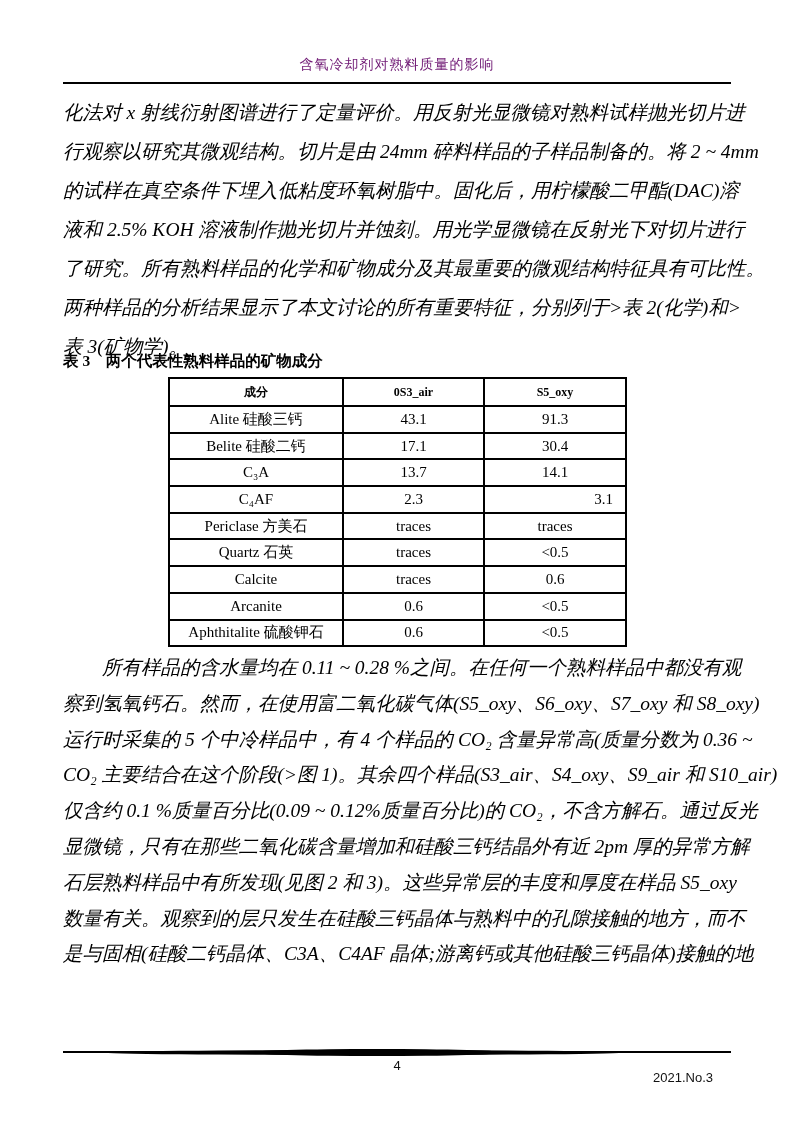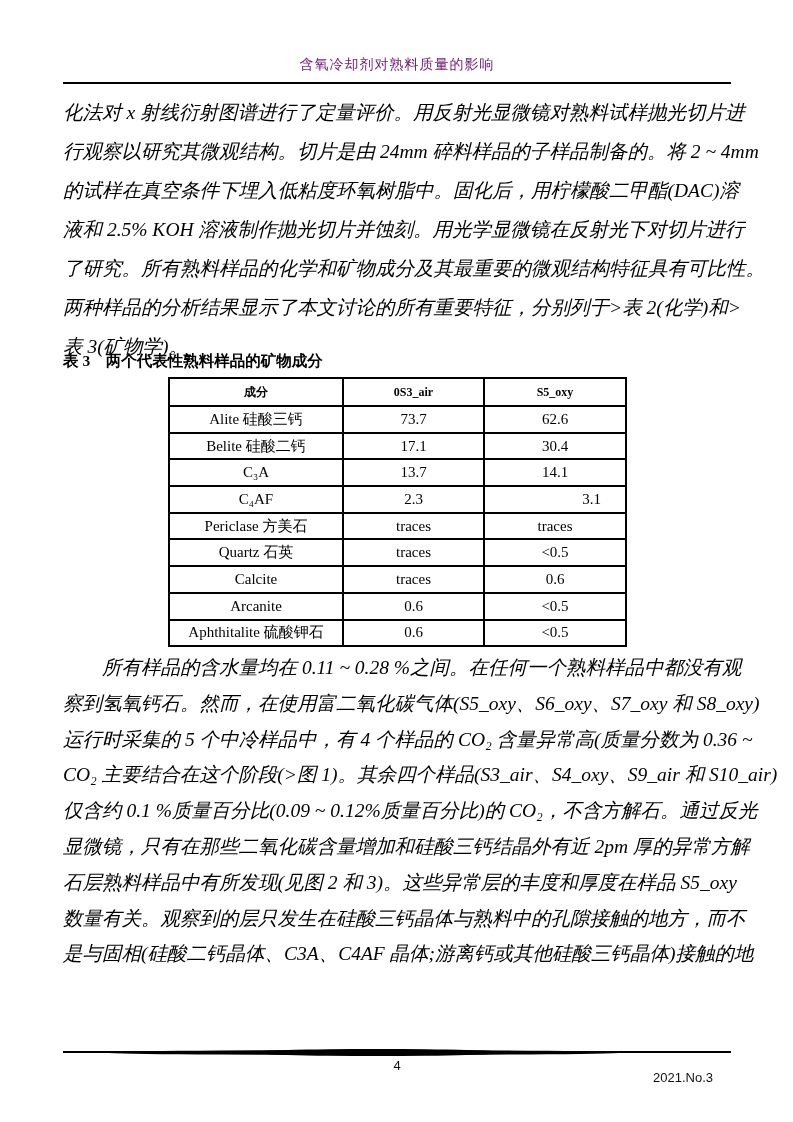--- a/index.html
+++ b/index.html
@@ -47,21 +47,21 @@
   .mineral-table col.c0 { width:174px; }
   .mineral-table col.c1 { width:141px; }
   .mineral-table col.c2 { width:142px; }
   .mineral-table th, .mineral-table td {
     border:2px solid #000;
     text-align:center; vertical-align:middle;
     padding:0; overflow:hidden;
   }
   .mineral-table th { height:26px; font-size:12px; font-weight:bold; }
   .mineral-table td { height:24.7px; }
-  .mineral-table td.cell-right { text-align:right; padding-right:24px; }
+  .mineral-table td.cell-right { text-align:right; padding-right:12px; }
   
   .footer-rule { position:absolute; top:1049px; left:63px; width:668px; height:9px; }
   .footer-rule .thin { position:absolute; top:2px; left:0; width:100%; height:2px; background:#000; }
   .footer-rule .lens  { position:absolute; top:1px; left:6%;  width:78%; height:5px; background:#000; border-radius:50%; }
   .footer-rule .lens2 { position:absolute; top:0;   left:28%; width:38%; height:7px; background:#000; border-radius:50%; }
   .footer-line {
     position:absolute; top:1058px; left:63px; width:668px; height:17px;
     font-family:"Liberation Sans","DejaVu Sans",sans-serif;
     font-size:13px; color:#111;
   }
@@ -97,22 +97,22 @@
     <thead>
       <tr>
         <th>成分</th>
         <th>0S3_air</th>
         <th>S5_oxy</th>
       </tr>
     </thead>
     <tbody>
       <tr>
         <td>Alite 硅酸三钙</td>
-        <td>73.7</td>
-        <td>62.6</td>
+        <td>43.1</td>
+        <td>91.3</td>
       </tr>
       <tr>
         <td>Belite 硅酸二钙</td>
         <td>17.1</td>
         <td>30.4</td>
       </tr>
       <tr>
         <td>C₃A</td>
         <td>13.7</td>
         <td>14.1</td>

